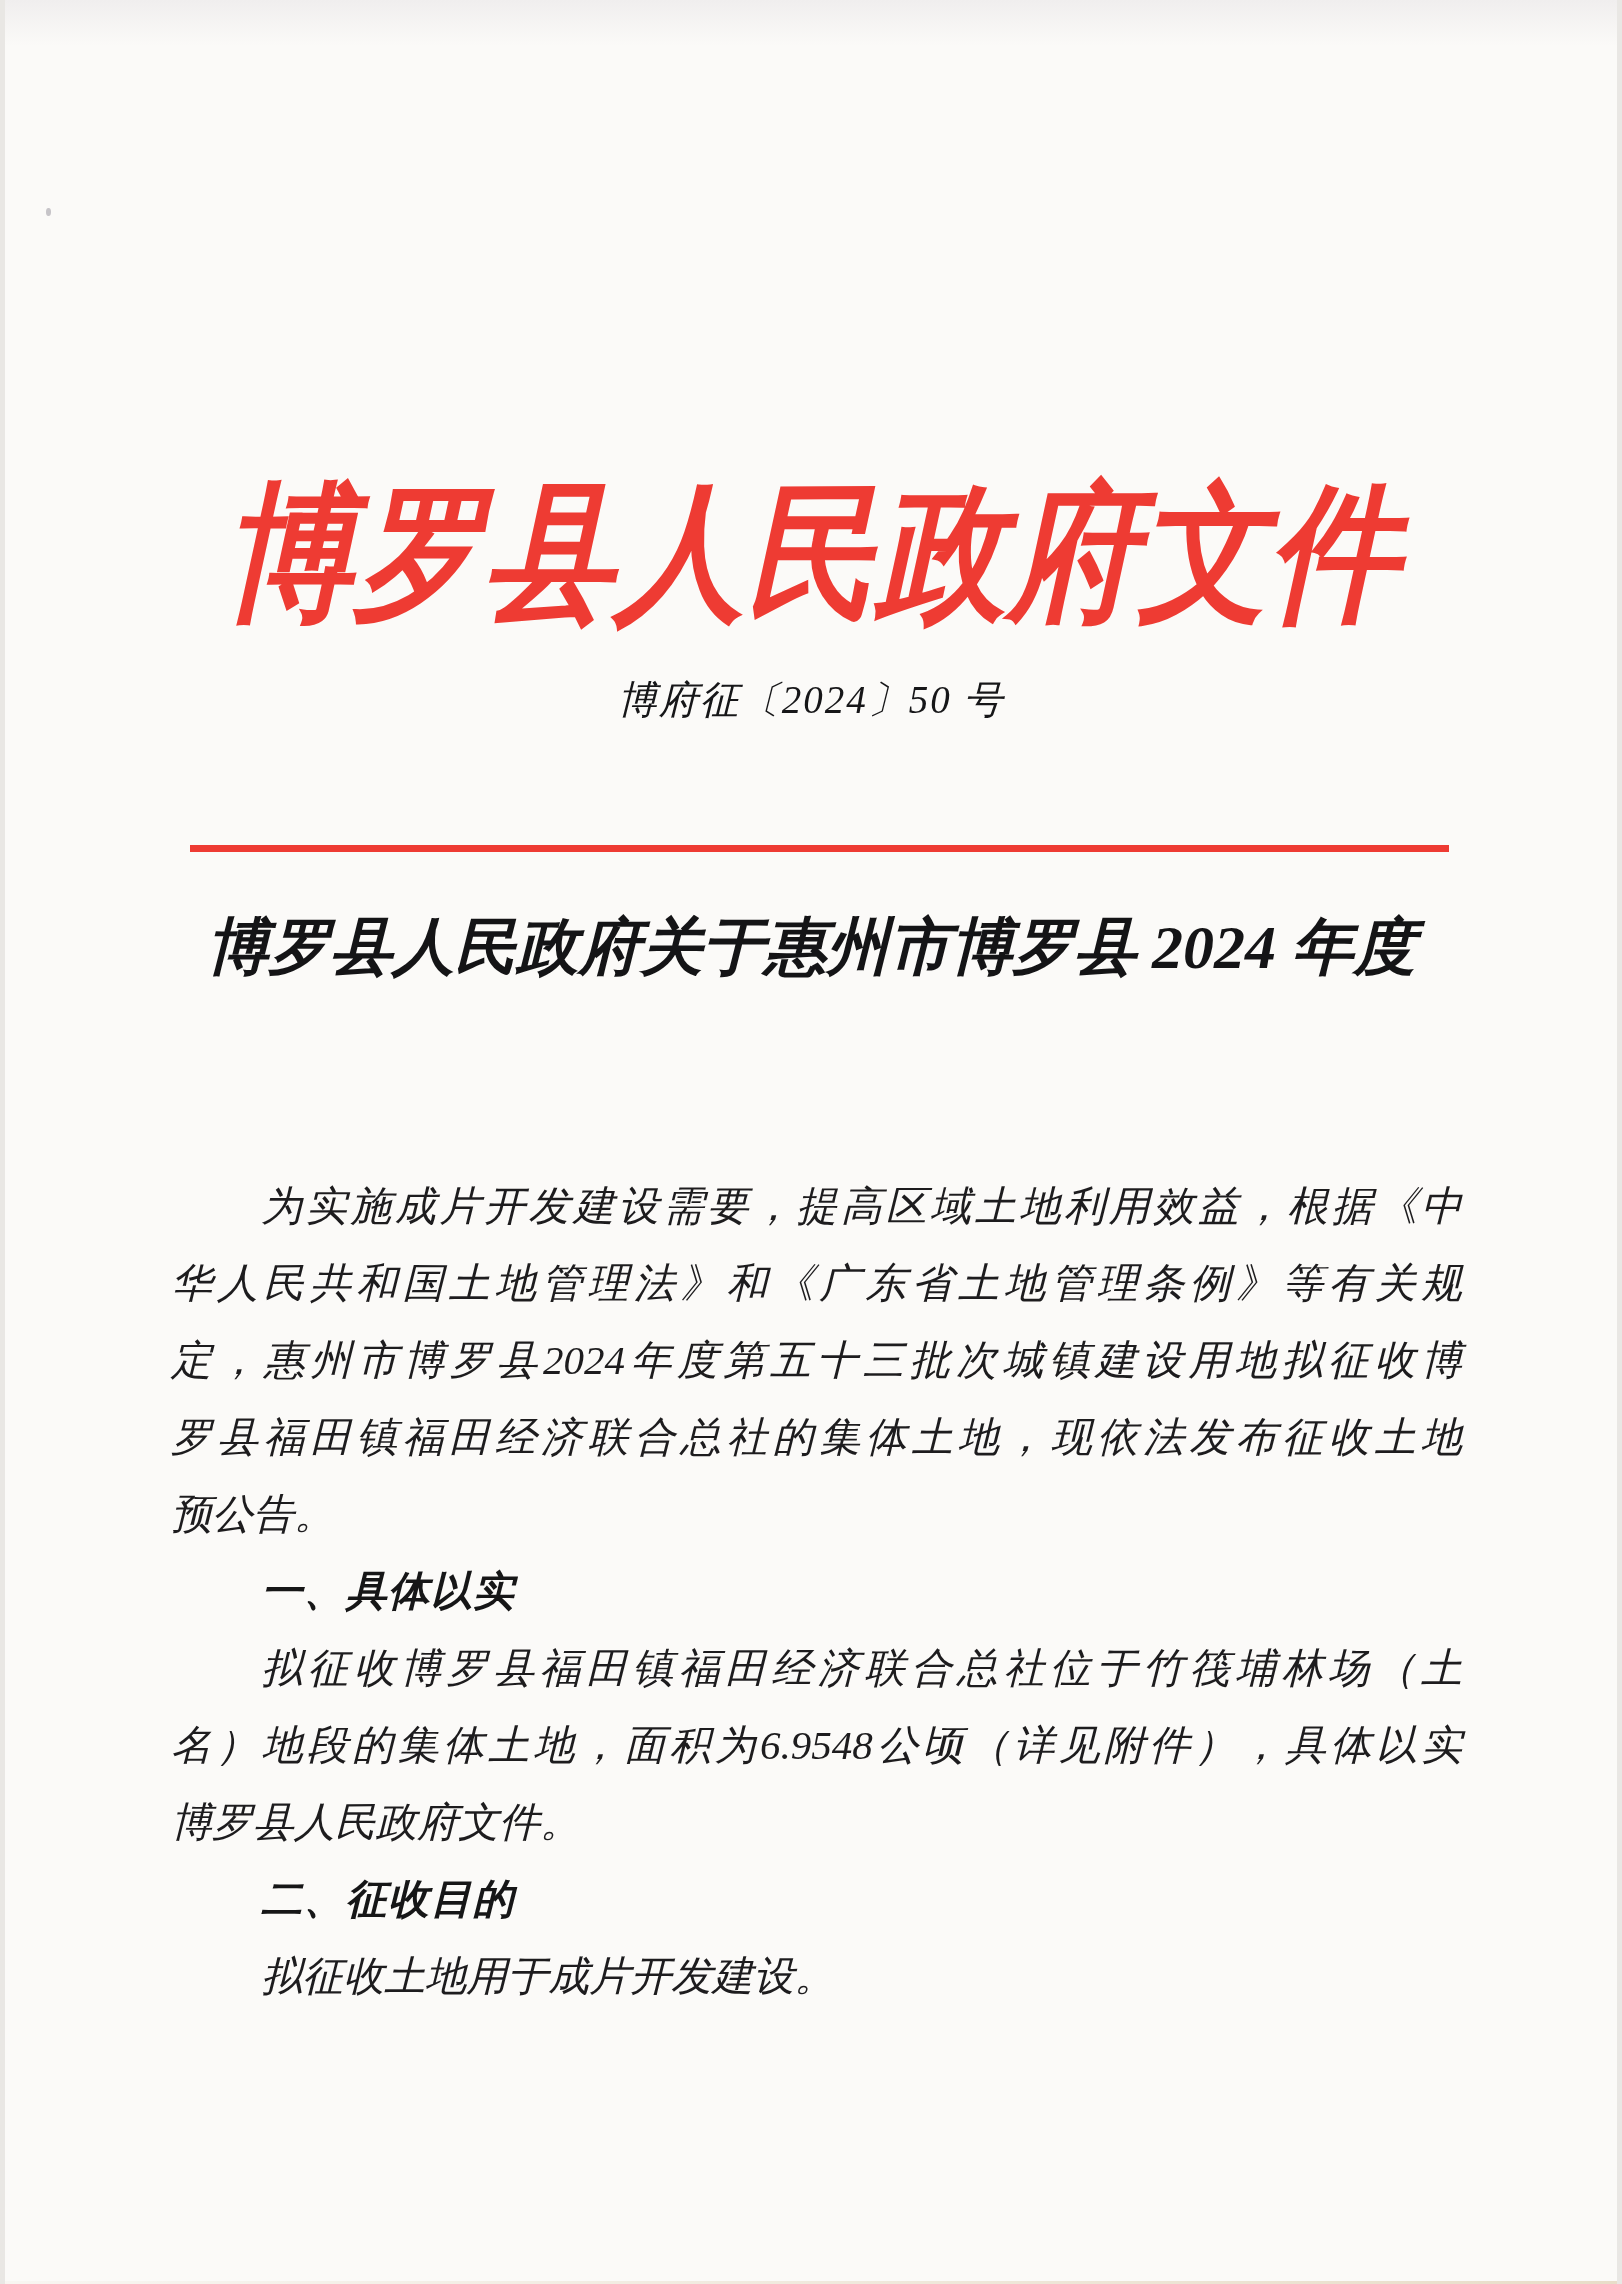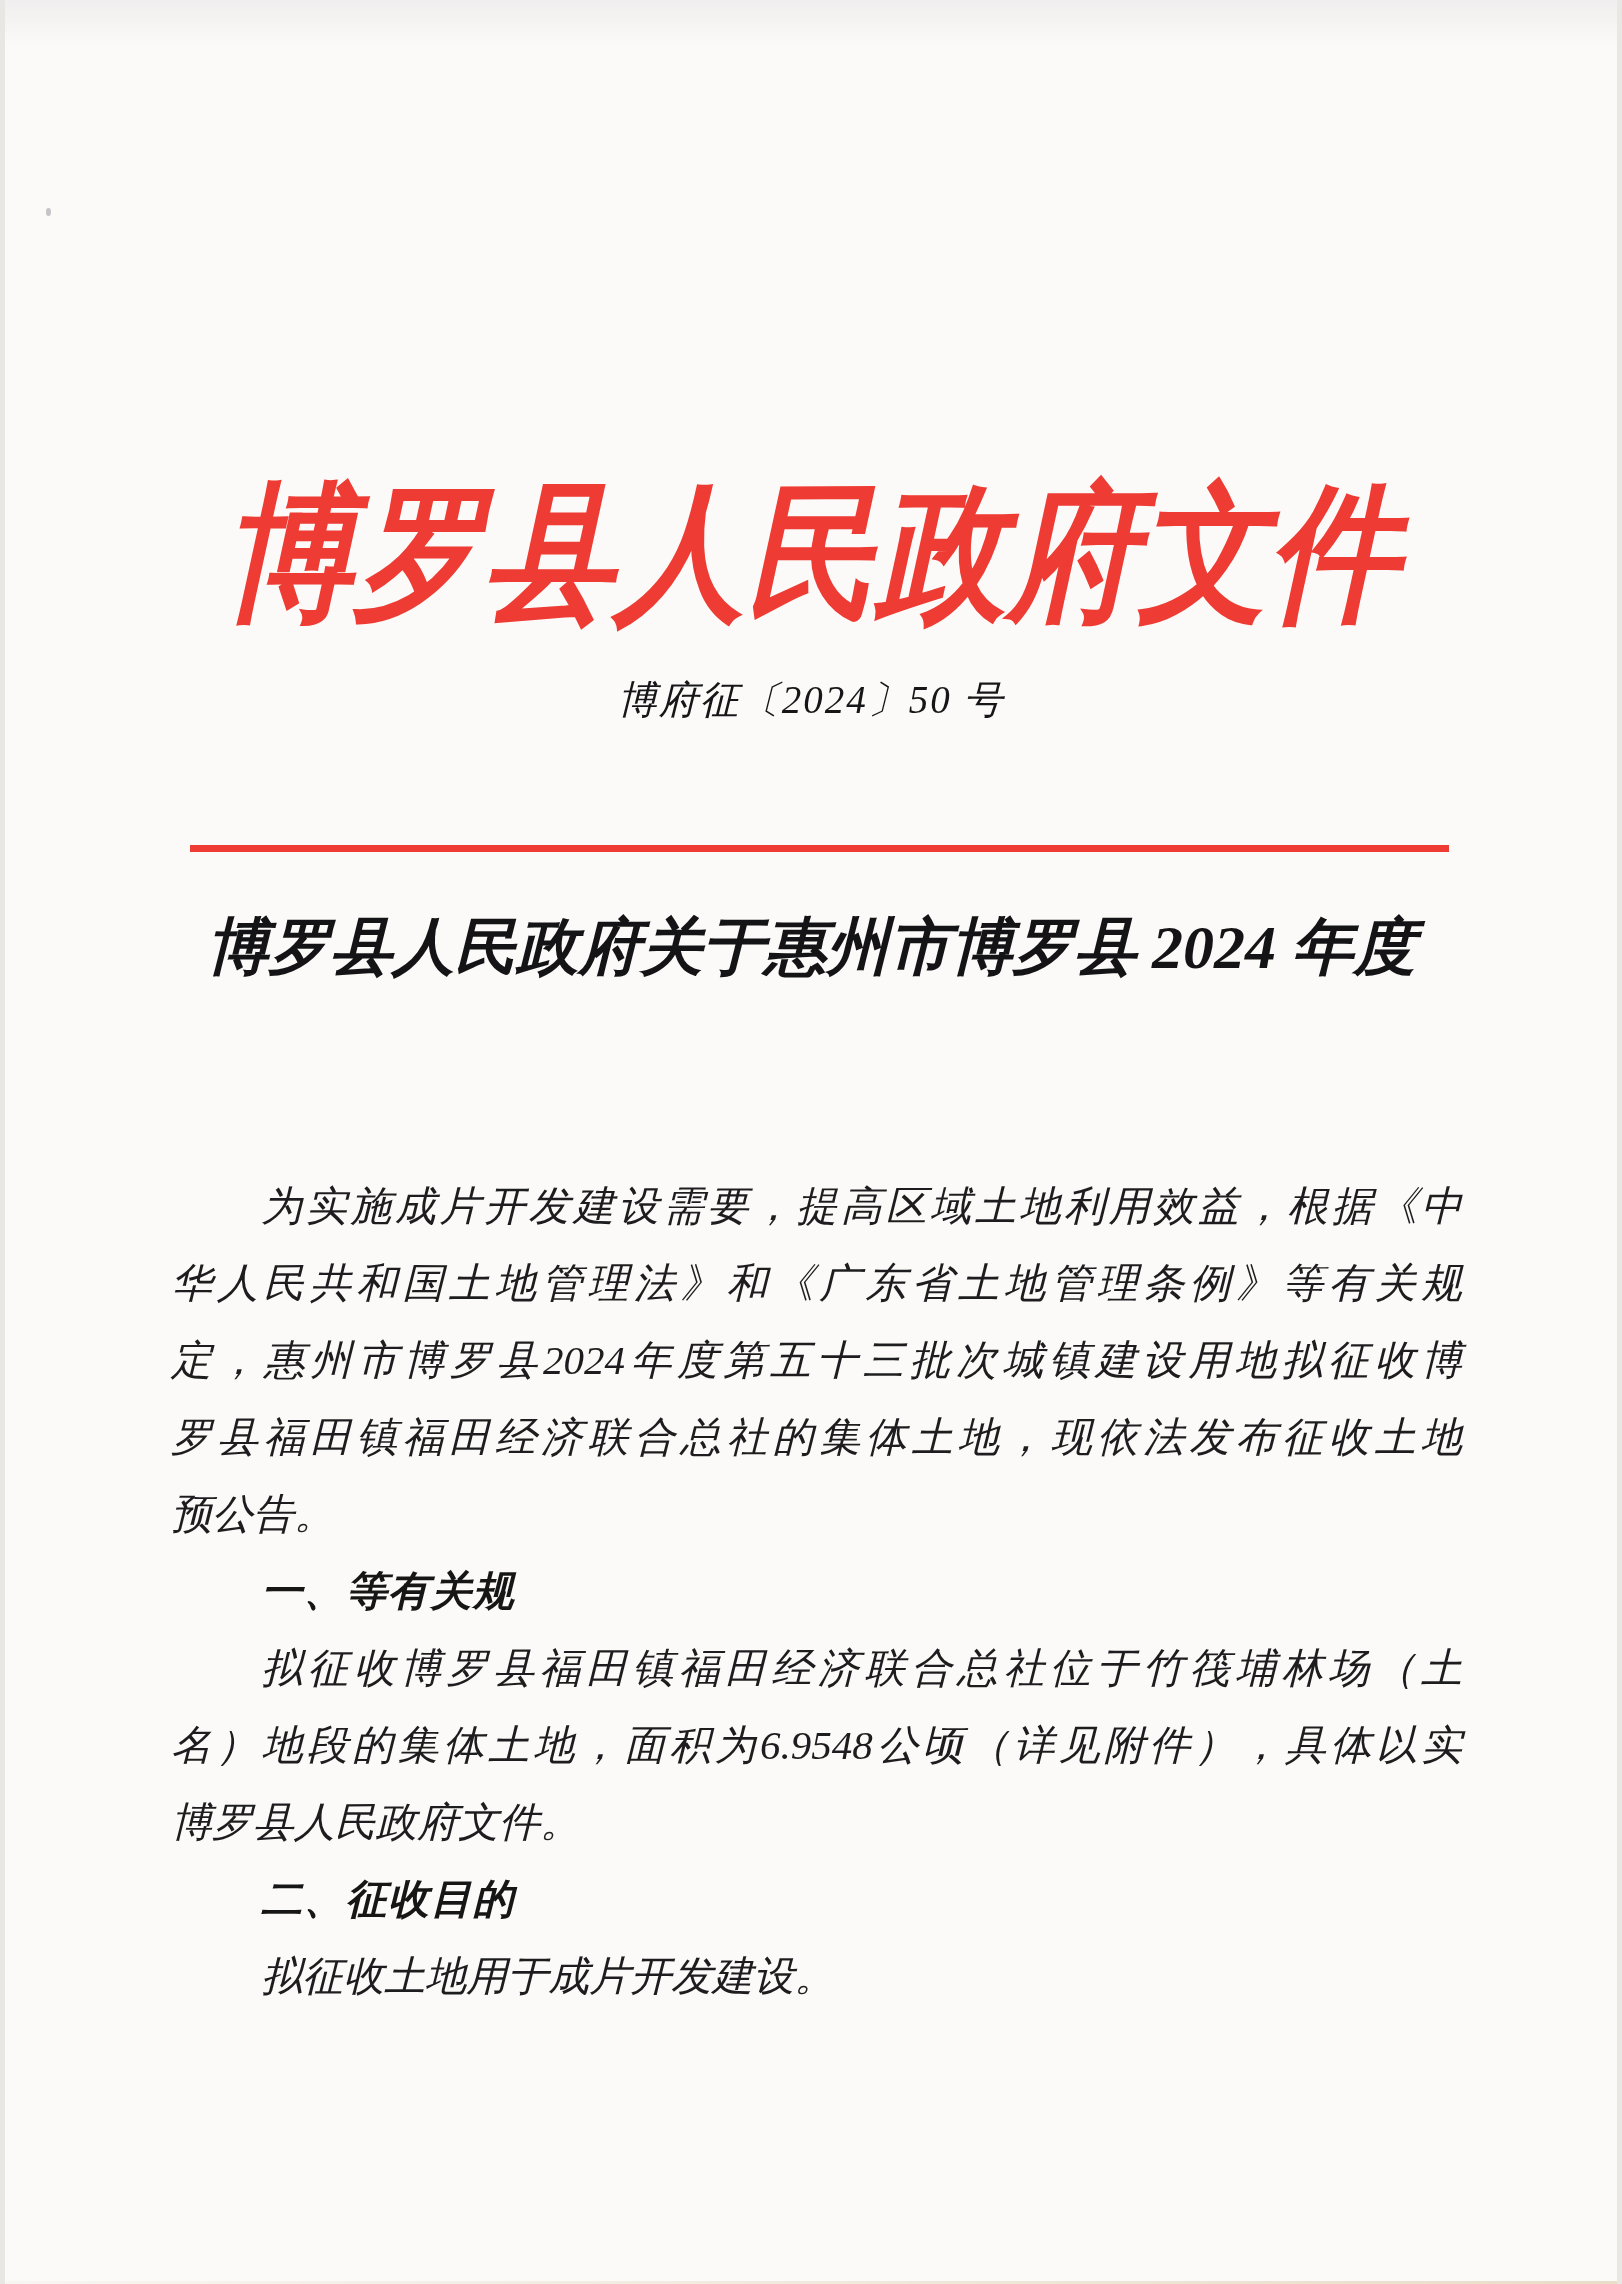--- a/index.html
+++ b/index.html
@@ -143,21 +143,21 @@
   <div class="doc-title">
     <div>博罗县人民政府关于惠州市博罗县 2024 年度</div>
   </div>
 
   <div class="body-block">
     <div class="ln just ind">为实施成片开发建设需要，提高区域土地利用效益，根据《中</div>
     <div class="ln just">华人民共和国土地管理法》和《广东省土地管理条例》等有关规</div>
     <div class="ln just">定，惠州市博罗县2024年度第五十三批次城镇建设用地拟征收博</div>
     <div class="ln just">罗县福田镇福田经济联合总社的集体土地，现依法发布征收土地</div>
     <div class="ln">预公告。</div>
-    <div class="ln ind heading">一、等有关规</div>
+    <div class="ln ind heading">一、具体以实</div>
     <div class="ln just ind">拟征收博罗县福田镇福田经济联合总社位于竹筏埔林场（土</div>
     <div class="ln just">名）地段的集体土地，面积为6.9548公顷（详见附件），具体以实</div>
     <div class="ln">博罗县人民政府文件。</div>
     <div class="ln ind heading">二、征收目的</div>
     <div class="ln ind">拟征收土地用于成片开发建设。</div>
   </div>
 
   <div class="scan-bottom-edge"></div>
 
 </div>

